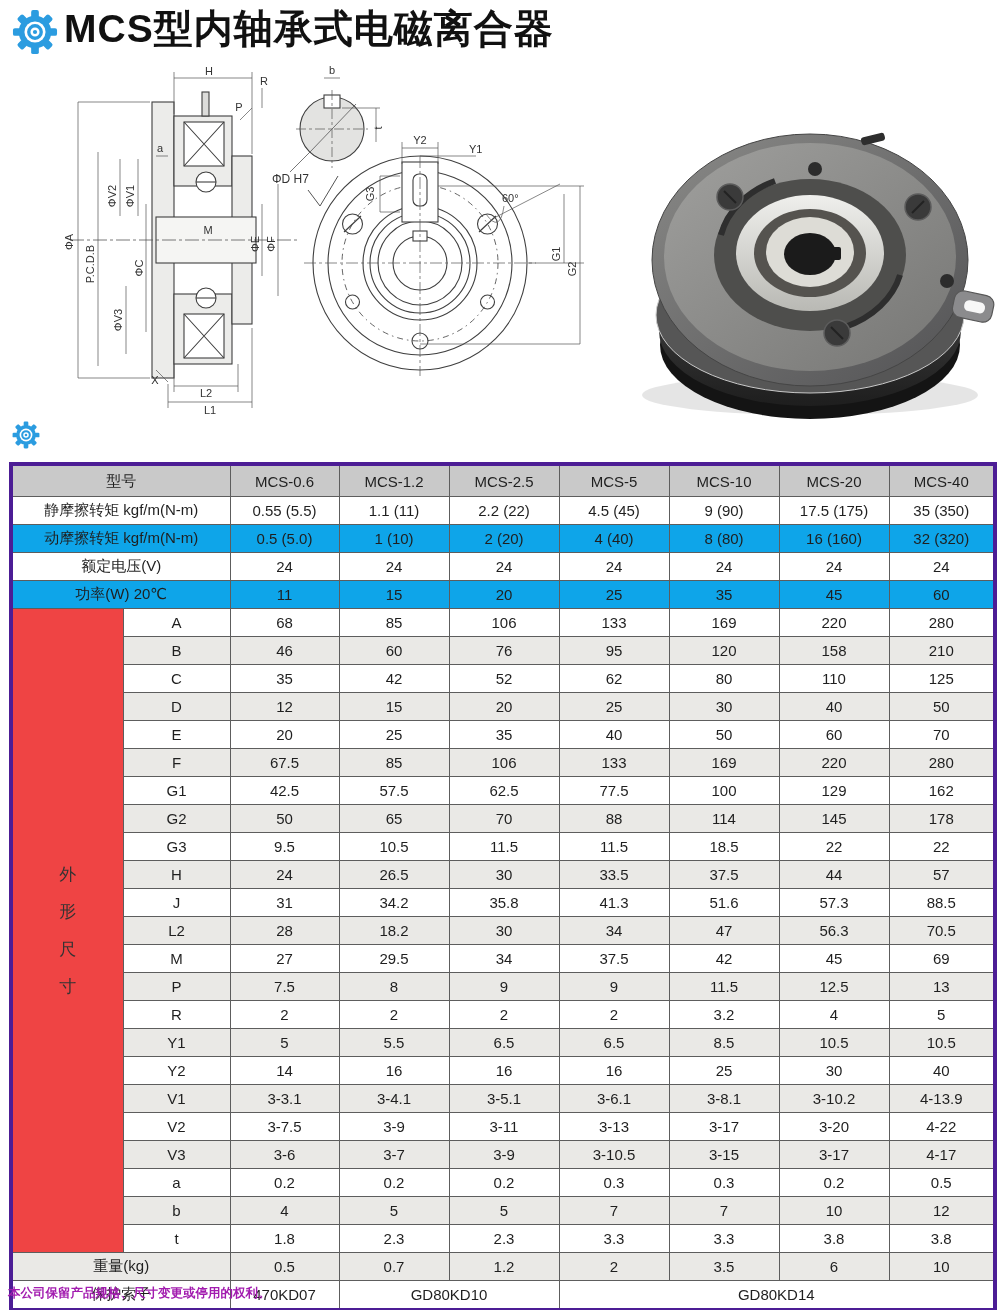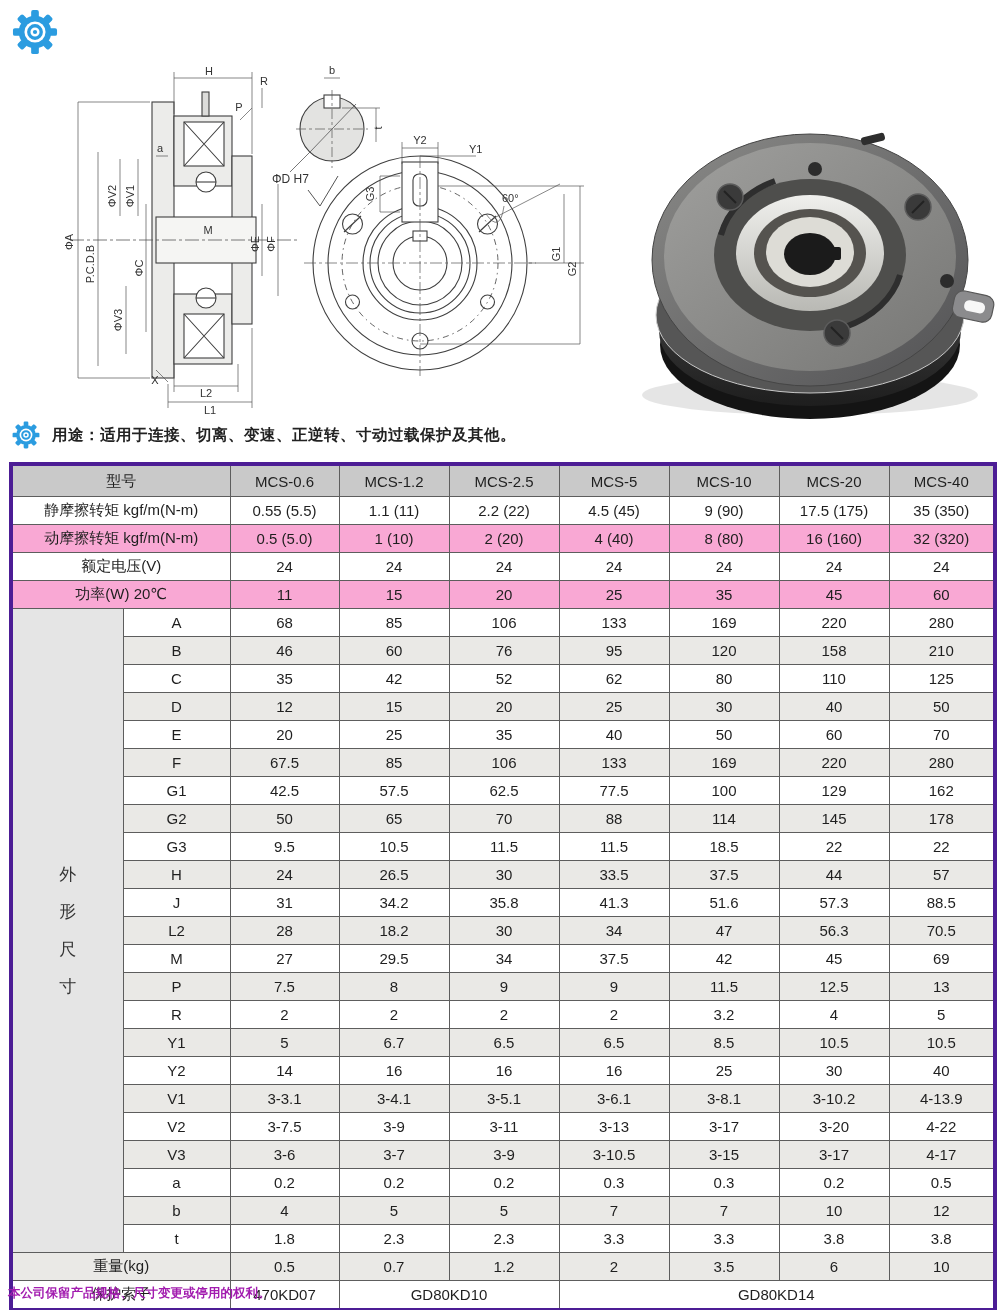--- a/index.html
+++ b/index.html
@@ -17,23 +17,23 @@
   .usage-row{position:absolute;left:12px;top:421px;display:flex;align-items:center;gap:12px;}
   .usage-icon{width:28px;height:28px;flex:0 0 auto;}
   .usage-text{font-size:15.5px;font-weight:600;color:#222;letter-spacing:0.5px;}
 
   table.spec-table{position:absolute;left:9px;top:462px;width:984px;border-collapse:collapse;
         table-layout:fixed;font-size:15px;border:4px solid #4c1d95;}
   table.spec-table td{border:1px solid #5d5d5d;text-align:center;vertical-align:middle;
         padding:0;height:27px;color:#1f1f1f;overflow:hidden;white-space:nowrap;}
   tr.header td{background:#c9c9c9;height:30px;}
   tr.white td{background:#ffffff;}
-  tr.beige td{background:#f9a8d4;}
+  tr.beige td{background:#0ea5e9;}
   tr.lgray td{background:#eae9e6;}
-  table.spec-table td.dim-label{background:#e5e5e5;}
+  table.spec-table td.dim-label{background:#ef4444;}
   .dim-vert{width:20px;margin:0 auto;font-size:17px;line-height:2.2;word-break:break-all;
         color:#333;white-space:normal;}
 
   .footer-note{position:absolute;left:8px;top:1285px;font-size:12.5px;font-weight:600;color:#a21caf;}
 </style>
 </head>
 <body>
 
 <div class="page">
 
@@ -48,20 +48,21 @@
         <rect x="20" y="39" width="8" height="8" rx="2" transform="rotate(45 24 24)"></rect>
         <rect x="1" y="20" width="8" height="8" rx="2" transform="rotate(45 24 24)"></rect>
         <rect x="39" y="20" width="8" height="8" rx="2" transform="rotate(45 24 24)"></rect>
       </g>
       <circle cx="24" cy="24" r="17"></circle>
     </g>
     <circle cx="24" cy="24" r="11" fill="#ffffff"></circle>
     <circle cx="24" cy="24" r="6.5" fill="none" stroke="#2b9ce0" stroke-width="3.5"></circle>
     <circle cx="24" cy="24" r="2.2" fill="#2b9ce0"></circle>
   </svg>
+  <h1 class="page-title">MCS型内轴承式电磁离合器</h1>
 
   <svg class="drawing" style="left:56px;top:64px;width:254px;height:352px;" viewBox="0 0 254 352">
     <g stroke="#3f3f3f" stroke-width="1.1" fill="#ececea">
       <rect x="96" y="38" width="22" height="276"></rect>
       <rect x="118" y="52" width="58" height="70"></rect>
       <rect x="118" y="230" width="58" height="70"></rect>
       <rect x="176" y="92" width="20" height="168"></rect>
       <rect x="100" y="153" width="100" height="46" fill="#f5f5f3"></rect>
       <rect x="146" y="28" width="7" height="24" fill="#dcdcda"></rect>
     </g>
@@ -251,21 +252,20 @@
           <rect x="20" y="39" width="8" height="8" rx="2" transform="rotate(45 24 24)"></rect>
           <rect x="1" y="20" width="8" height="8" rx="2" transform="rotate(45 24 24)"></rect>
           <rect x="39" y="20" width="8" height="8" rx="2" transform="rotate(45 24 24)"></rect>
         </g>
         <circle cx="24" cy="24" r="17"></circle>
       </g>
       <circle cx="24" cy="24" r="11" fill="#ffffff"></circle>
       <circle cx="24" cy="24" r="6.5" fill="none" stroke="#2b9ce0" stroke-width="3.5"></circle>
       <circle cx="24" cy="24" r="2.2" fill="#2b9ce0"></circle>
     </svg>
-    <span class="usage-text">用途：适用于连接、切离、变速、正逆转、寸动过载保护及其他。</span>
   </div>
 
   <table class="spec-table" id="spec-table">
     <colgroup>
       <col style="width:112px">
         <col style="width:107px">
       <col style="width:109px">
         <col style="width:110px">
         <col style="width:110px">
       <col style="width:110px">
@@ -473,21 +473,21 @@
           <td>2</td>
           <td>2</td>
           <td>2</td>
           <td>3.2</td>
           <td>4</td>
           <td>5</td>
         </tr>
         <tr class="lgray">
           <td>Y1</td>
           <td>5</td>
-          <td>6.7</td>
+          <td>5.5</td>
           <td>6.5</td>
           <td>6.5</td>
           <td>8.5</td>
           <td>10.5</td>
           <td>10.5</td>
         </tr>
         <tr class="white">
           <td>Y2</td>
           <td>14</td>
           <td>16</td>

